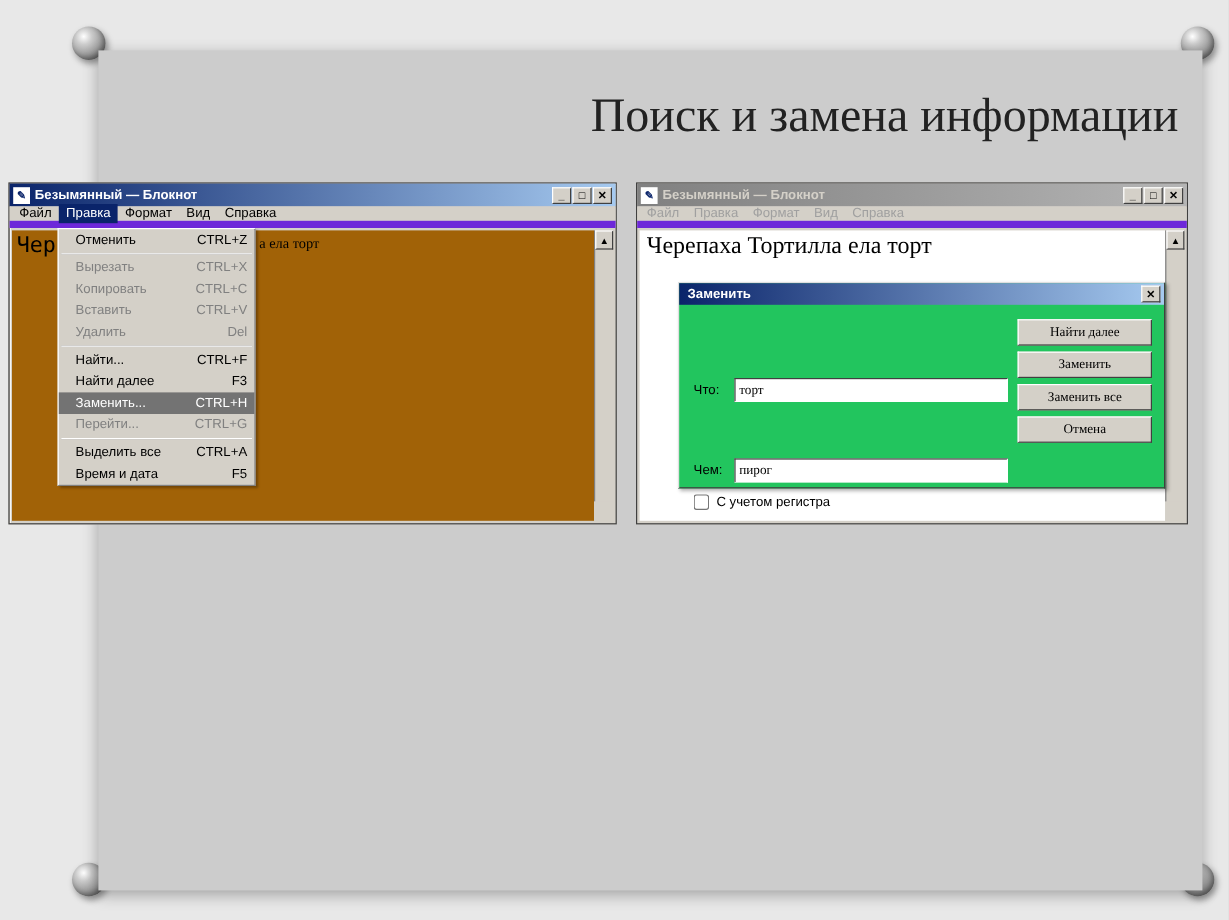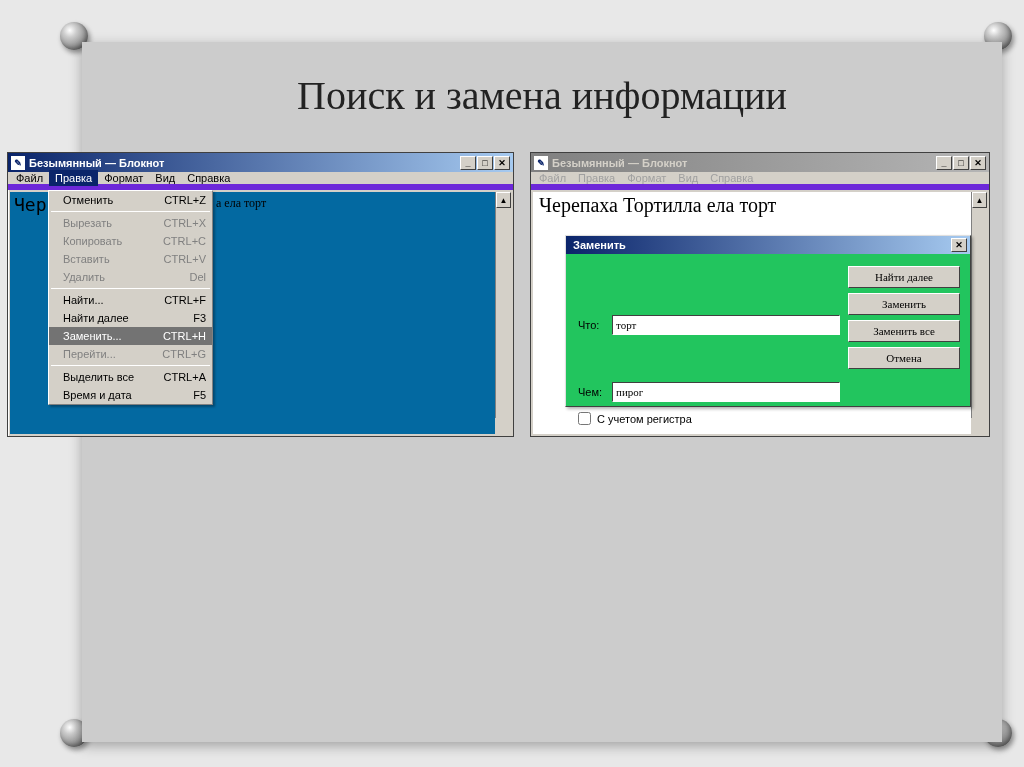--- a/index.html
+++ b/index.html
@@ -28,21 +28,21 @@
     position: absolute;
     left: 82px; top: 42px;
     width: 920px; height: 700px;
     background: #cccccc;
     box-shadow: 0 4px 12px rgba(0,0,0,0.3);
     padding: 30px 20px;
   }
   .slide-title {
     font-family: Georgia, "Times New Roman", serif;
     font-size: 40px;
-    text-align: center;
+    text-align: right;
     color: #222;
     font-weight: normal;
   }
 
   
   .win1 {
     position: absolute;
     left: 7px; top: 152px;
     width: 507px; height: 285px;
     background: #d4d0c8;
@@ -92,21 +92,21 @@
   }
   .menubar .menu-item {
     padding: 2px 6px;
     cursor: pointer;
     font-size: 11px;
   }
   .menubar .menu-item.active {
     background: #0a246a; color: #fff;
   }
   .editor-area {
-    background: #0369a1;
+    background: #a16207;
     position: absolute;
     left: 2px; right: 18px; top: 39px; bottom: 2px;
     padding: 2px 4px;
     font-family: "Lucida Console", monospace;
     font-size: 18px;
     color: #000;
   }
   .scrollbar-v {
     position: absolute;
     right: 2px; top: 39px; bottom: 18px;

